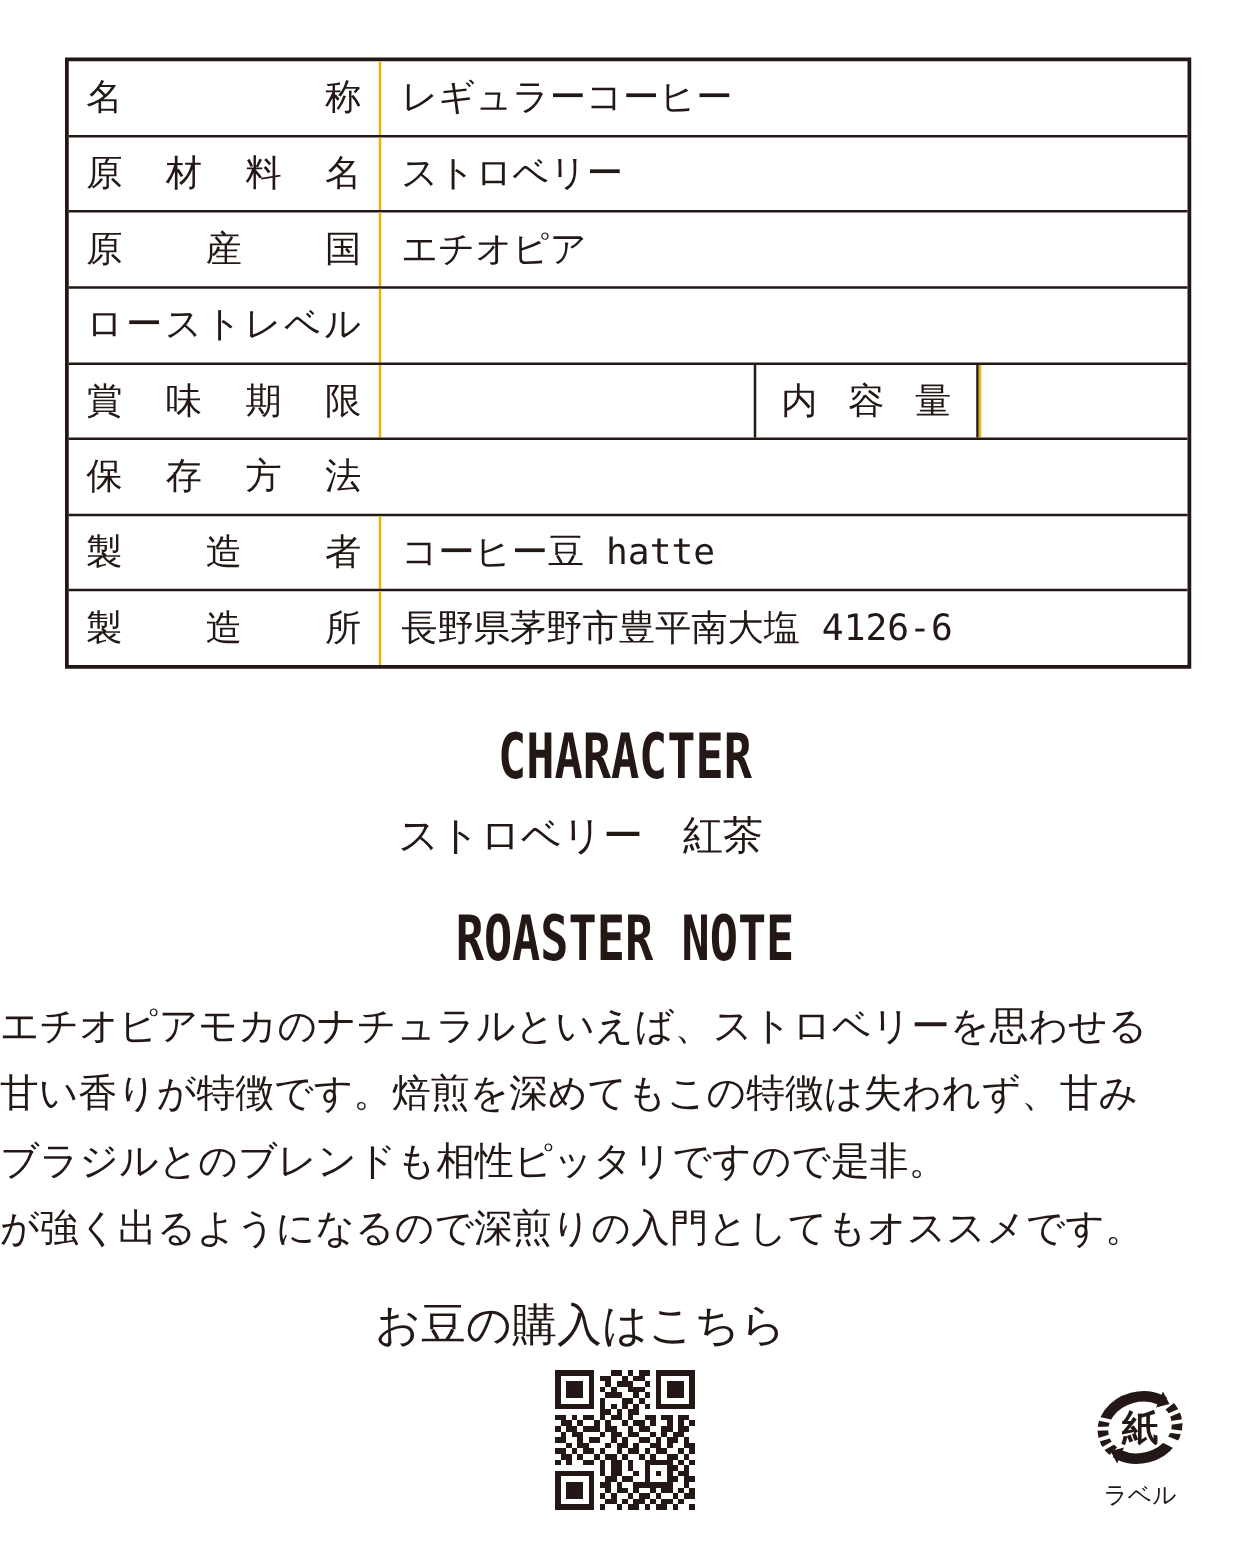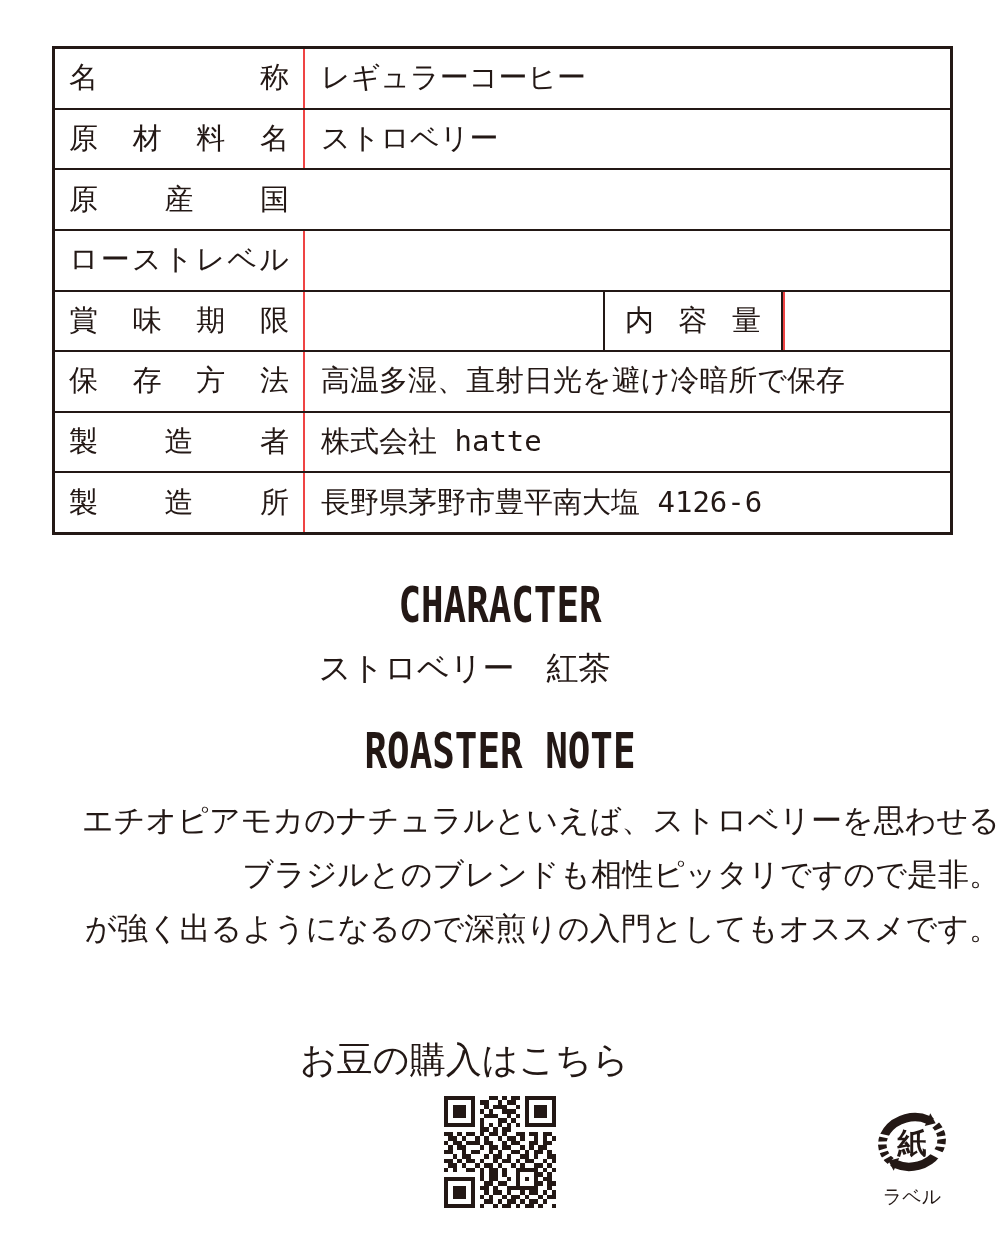--- a/index.html
+++ b/index.html
@@ -22,21 +22,21 @@
   }
   .spec-row { flex: 1; display: flex; align-items: stretch; }
   .spec-row + .spec-row { border-top: 2px solid #231815; }
   .spec-label {
     width: 248px; padding: 0 14px;
     display: flex; align-items: center;
     font-size: 29px;
   }
   .spec-label .jchars { display: flex; justify-content: space-between; width: 100%; }
   .spec-value {
-    flex: 1; border-left: 2px solid #ef4444;
+    flex: 1; border-left: 2px solid #eab308;
     display: flex; align-items: center;
     padding: 0 16px;
     font-size: 29px;
     font-family: "DejaVu Sans Mono", "Liberation Sans", sans-serif;
     white-space: nowrap; overflow: hidden;
   }
   .spec-value.fixed { flex: none; width: 300px; }
   .spec-sublabel {
     flex: none; width: 180px;
     border-left: 2px solid #231815; border-right: 2px solid #231815;
@@ -62,21 +62,21 @@
 
   .center-text {
     position: absolute; left: 0; width: 884px;
     text-align: center; white-space: nowrap; padding-left: 45px;
   }
   #character-text { top: 648px; font-size: 32px; line-height: 40px; }
 
   
   #roaster-note { position: absolute; left: 0; top: 794px; width: 1000px; }
   .note-line {
-    text-align: right;
+    text-align: left;
     font-size: 31px; line-height: 54px;
     white-space: nowrap;
   }
 
   
   #purchase-text { top: 1042px; font-size: 36px; line-height: 36px; }
   #qr-wrap {
     position: absolute; left: 0; top: 1096px; width: 1000px;
     display: flex; justify-content: center;
   }
@@ -113,20 +113,21 @@
         <div class="spec-value">ストロベリー</div>
       </div>
       <div class="spec-row">
         <div class="spec-label">
           <span class="jchars">
             <span>原</span>
             <span>産</span>
             <span>国</span>
           </span>
         </div>
+        <div class="spec-value">エチオピア</div>
       </div>
       <div class="spec-row">
         <div class="spec-label">
           <span class="jchars">
             <span>ロ</span>
             <span>ー</span>
             <span>ス</span>
             <span>ト</span>
             <span>レ</span>
             <span>ベ</span>
@@ -156,50 +157,50 @@
       </div>
       <div class="spec-row">
         <div class="spec-label">
           <span class="jchars">
             <span>保</span>
             <span>存</span>
             <span>方</span>
             <span>法</span>
           </span>
         </div>
-        <div class="spec-value">高温多湿、直射日光を避け冷暗所で保存</div>
       </div>
       <div class="spec-row">
         <div class="spec-label">
           <span class="jchars">
             <span>製</span>
             <span>造</span>
             <span>者</span>
           </span>
         </div>
-        <div class="spec-value">株式会社 hatte</div>
+        <div class="spec-value">コーヒー豆 hatte</div>
       </div>
       <div class="spec-row">
         <div class="spec-label">
           <span class="jchars">
             <span>製</span>
             <span>造</span>
             <span>所</span>
           </span>
         </div>
         <div class="spec-value">長野県茅野市豊平南大塩 4126-6</div>
       </div>
     </div>
 
   <div class="big-heading" id="character-heading">CHARACTER</div>
   <div class="center-text" id="character-text">ストロベリー　紅茶</div>
 
   <div class="big-heading" id="roaster-heading">ROASTER NOTE</div>
   <div id="roaster-note">
       <div class="note-line">エチオピアモカのナチュラルといえば、ストロベリーを思わせる</div>
+      <div class="note-line">甘い香りが特徴です。焙煎を深めてもこの特徴は失われず、甘み</div>
       <div class="note-line">ブラジルとのブレンドも相性ピッタリですので是非。</div>
       <div class="note-line">が強く出るようになるので深煎りの入門としてもオススメです。</div>
     </div>
 
   <div class="center-text" id="purchase-text">お豆の購入はこちら</div>
   <div id="qr-wrap">
     <svg id="qr-svg" width="112" height="112" viewBox="0 0 25 25" shape-rendering="crispEdges" aria-label="qr-code">
         <rect x="0" y="0" width="1" height="1" fill="#231815"></rect>
         <rect x="1" y="0" width="1" height="1" fill="#231815"></rect>
         <rect x="2" y="0" width="1" height="1" fill="#231815"></rect>

